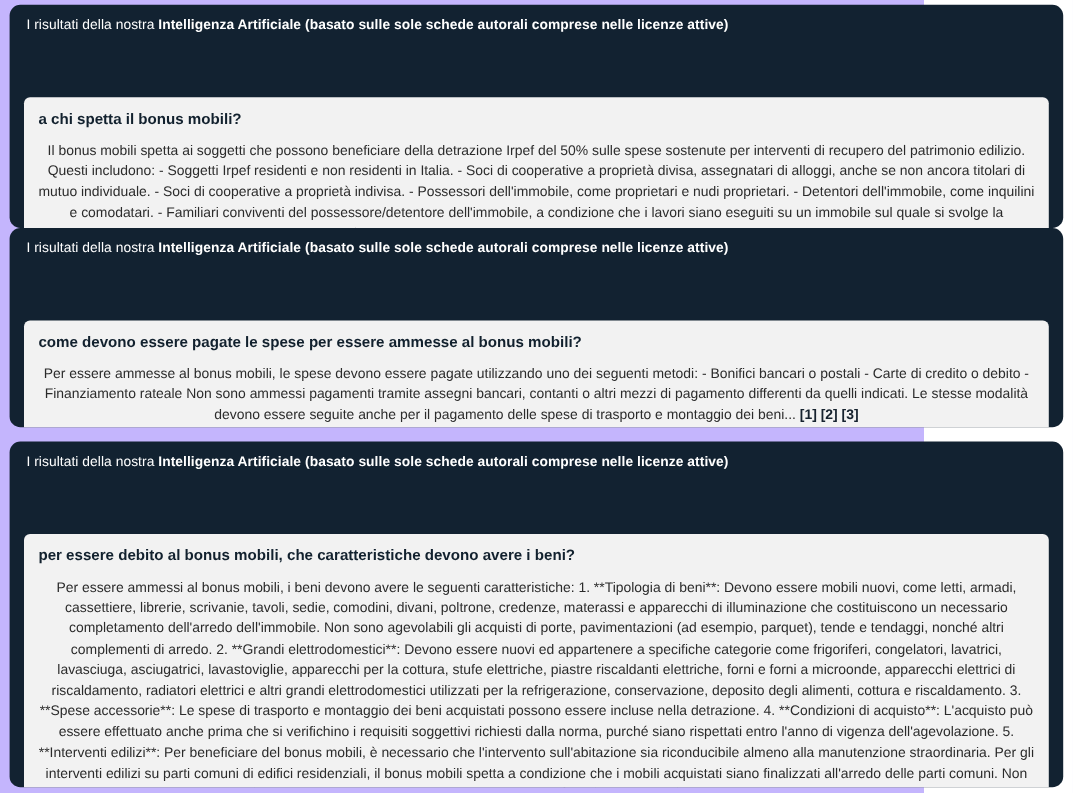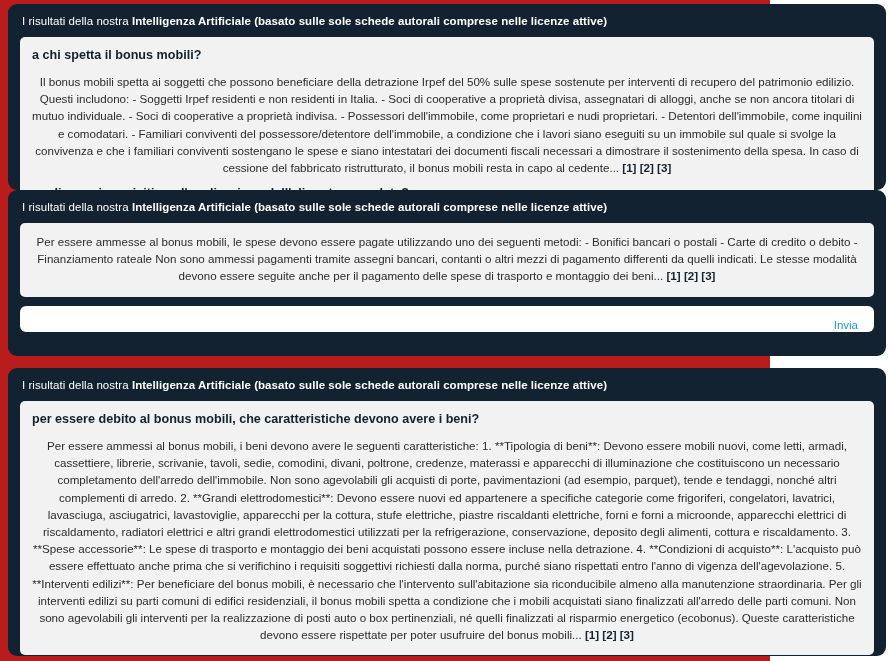--- a/index.html
+++ b/index.html
@@ -10,21 +10,21 @@
   body {
     width: 894px;
     height: 661px;
     font-family: "Liberation Sans", sans-serif;
     overflow: hidden;
   }
   .stage {
     position: relative;
     width: 770px;
     height: 661px;
-    background: #b91c1c;
+    background: #c4b5fd;
   }
   .card {
     position: absolute;
     left: 8px;
     width: 878px;
     background: #122231;
     border-radius: 9px;
     box-sizing: border-box;
     padding: 9px 12px 10px 12px;
     overflow: hidden;
@@ -41,20 +41,21 @@
     letter-spacing: 0.05px;
   }
   .card-header b {
     font-weight: bold;
   }
   .panel {
     background: #f2f2f2;
     border-radius: 5px;
     padding: 10px 12px 12px 12px;
     box-sizing: border-box;
+    margin-top: 44px;
   }
   .question {
     color: #12212e;
     font-size: 12.6px;
     font-weight: bold;
     line-height: 17px;
     margin: 0 0 9px 0;
   }
   .answer {
     color: #2b2b2b;
@@ -125,20 +126,21 @@
       <p class="answer"><span>Il bonus mobili spetta ai soggetti che possono beneficiare della detrazione Irpef del 50% sulle spese sostenute per interventi di recupero del patrimonio edilizio. Questi includono: - Soggetti Irpef residenti e non residenti in Italia. - Soci di cooperative a proprietà divisa, assegnatari di alloggi, anche se non ancora titolari di mutuo individuale. - Soci di cooperative a proprietà indivisa. - Possessori dell'immobile, come proprietari e nudi proprietari. - Detentori dell'immobile, come inquilini e comodatari. - Familiari conviventi del possessore/detentore dell'immobile, a condizione che i lavori siano eseguiti su un immobile sul quale si svolge la convivenza e che i familiari conviventi sostengano le spese e siano intestatari dei documenti fiscali necessari a dimostrare il sostenimento della spesa. In caso di cessione del fabbricato ristrutturato, il bonus mobili resta in capo al cedente...</span> <span class="refs">[1] [2] [3]</span></p>
       <p class="peek">quali sono i requisiti per l'applicazione dell'aliquota agevolata?</p>
     </div>
   </div>
 
   <div class="card card-2">
     <div class="card-header">
       <span>I risultati della nostra </span><b>Intelligenza Artificiale (basato sulle sole schede autorali comprese nelle licenze attive)</b>
     </div>
     <div class="panel">
+      <p class="question">come devono essere pagate le spese per essere ammesse al bonus mobili?</p>
       <p class="answer"><span>Per essere ammesse al bonus mobili, le spese devono essere pagate utilizzando uno dei seguenti metodi: - Bonifici bancari o postali - Carte di credito o debito - Finanziamento rateale Non sono ammessi pagamenti tramite assegni bancari, contanti o altri mezzi di pagamento differenti da quelli indicati. Le stesse modalità devono essere seguite anche per il pagamento delle spese di trasporto e montaggio dei beni...</span> <span class="refs">[1] [2] [3]</span></p>
     </div>
     <div class="input-row">
       <input class="input-field" type="text" value="" style="">
       <button class="send-btn">Invia</button>
     </div>
   </div>
 
   <div class="card card-3">
     <div class="card-header">

